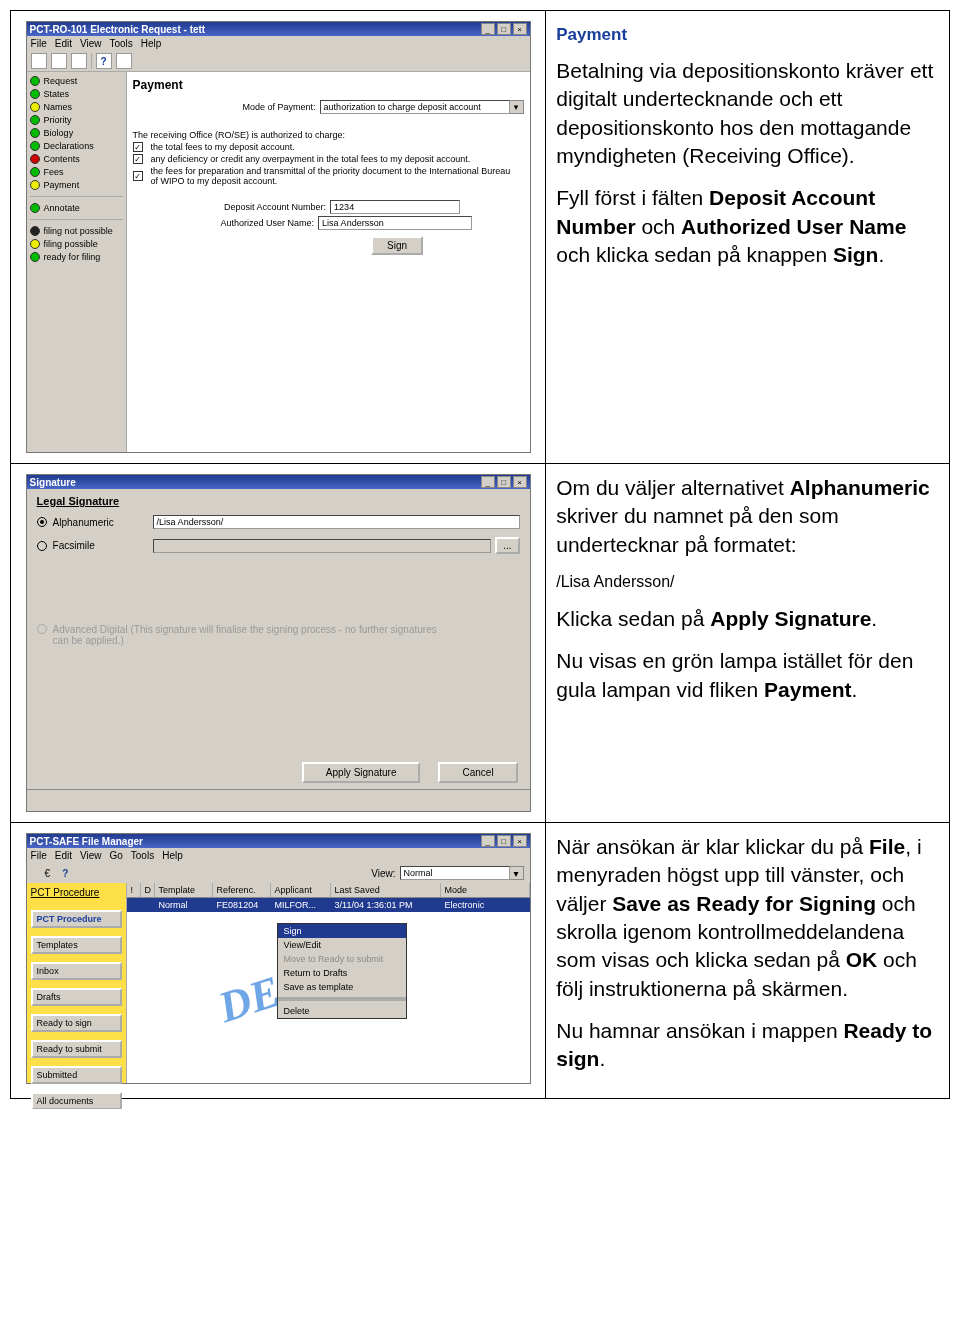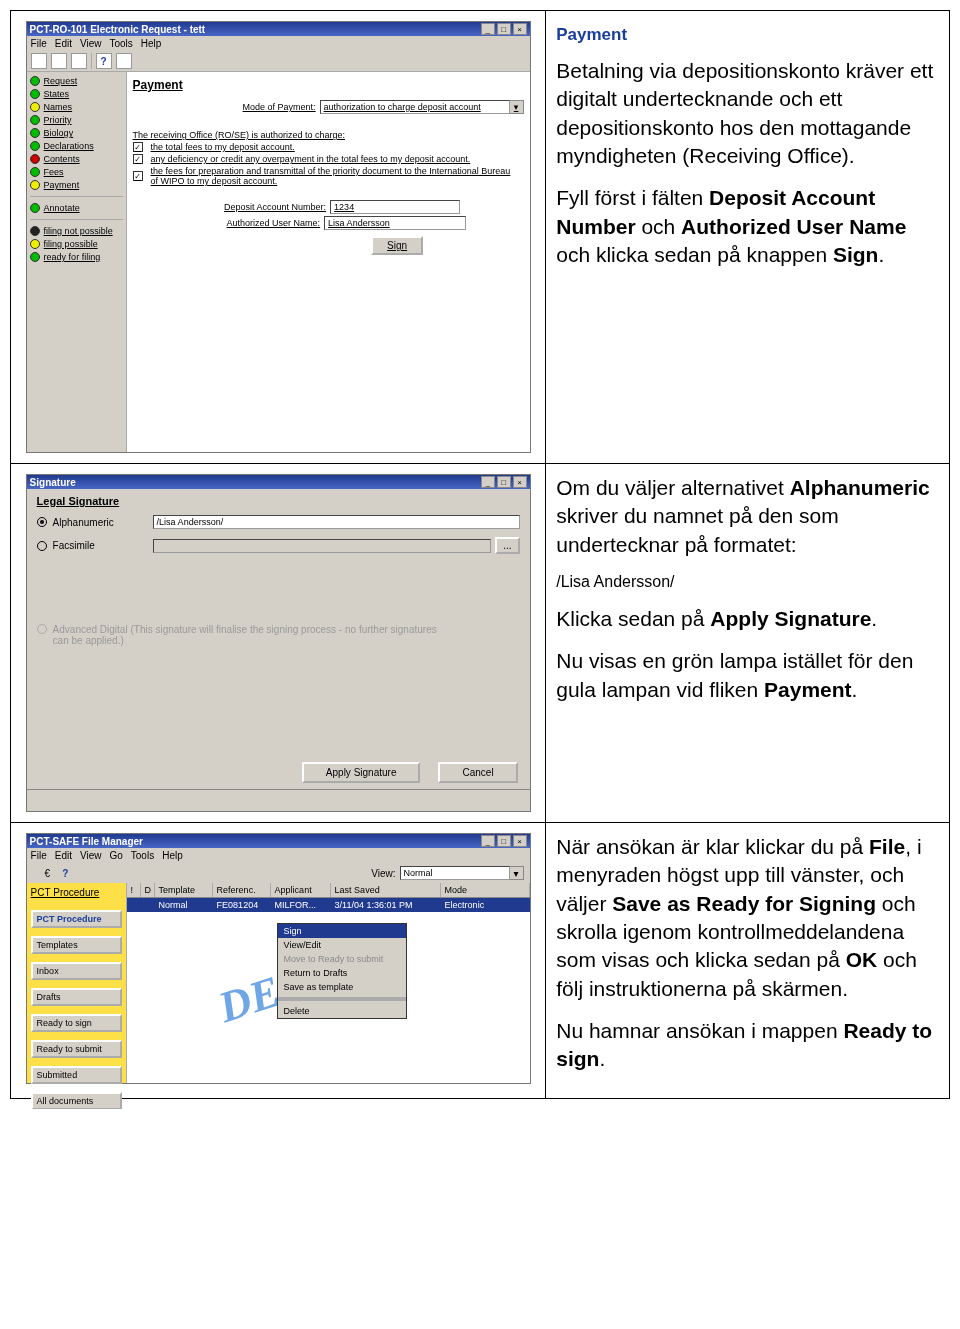--- a/index.html
+++ b/index.html
@@ -55,21 +55,21 @@
     font-weight: bold;
   }
   .titlebar .btns { display: flex; gap: 2px; }
   .titlebar .btn {
     width: 14px; height: 12px; background:#d4d0c8; border:1px solid #888;
     display:flex;align-items:center;justify-content:center;font-size:8px;color:#000;font-weight:normal;
   }
   .menubar { display:flex; gap:8px; padding:2px 4px; background:#d4d0c8; }
   .toolbar { display:flex; gap:4px; padding:2px 4px; background:#d4d0c8; border-bottom:1px solid #aaa; }
   .toolbar .tb { width:16px; height:16px; border:1px solid #999; background:#fff; }
-  .app-body { display:flex; height:380px;text-decoration:underline; }
+  .app-body { display:flex; height:380px; }
   .sidebar { width:100px; background:#d4d0c8; padding:4px 3px; border-right:1px solid #aaa; display:flex; flex-direction:column; gap:3px;}
   .side-item { display:flex; align-items:center; gap:4px; font-size:9px; }
   .dot { width:10px;height:10px;border-radius:50%; border:1px solid #333; flex:0 0 10px; }
   .green{background:#0b0;} .yellow{background:#ee0;} .red{background:#c00;} .black{background:#222;}
   .content { flex:1; background:#fff; padding:6px; font-size:9px; position:relative; }
   .content .title { font-size:12px; font-weight:bold; margin-bottom:8px; }
   .row { display:flex; align-items:center; gap:4px; margin:2px 0; }
   .lbl { font-size:9px; }
   .field {
     background:#fff; border:1px inset #999; padding:1px 3px; font-size:9px; height:14px;
@@ -234,21 +234,21 @@
                   <span class="cb checked"></span>
                   <span class="lbl" style="max-width:360px;">the fees for preparation and transmittal of the priority document to the International Bureau of WIPO to my deposit account.</span>
                 </div>
             <div style="height:10px;"></div>
             <div class="row" style="justify-content:center;">
               <span class="lbl" style="width:130px;text-align:right;">Deposit Account Number:</span>
               <span class="field" style="width:130px;">1234</span>
             </div>
             <div class="row" style="justify-content:center;">
               <span class="lbl" style="width:130px;text-align:right;">Authorized User Name:</span>
-              <span class="field" style="width:142px;">Lisa Andersson</span>
+              <span class="field" style="width:154px;">Lisa Andersson</span>
             </div>
             <div class="row" style="justify-content:center;margin-top:6px;">
               <span style="width:134px;"></span>
               <button class="button3d">Sign</button>
             </div>
           </div>
         </div>
       </div>
     </td>
     <td class="right">

